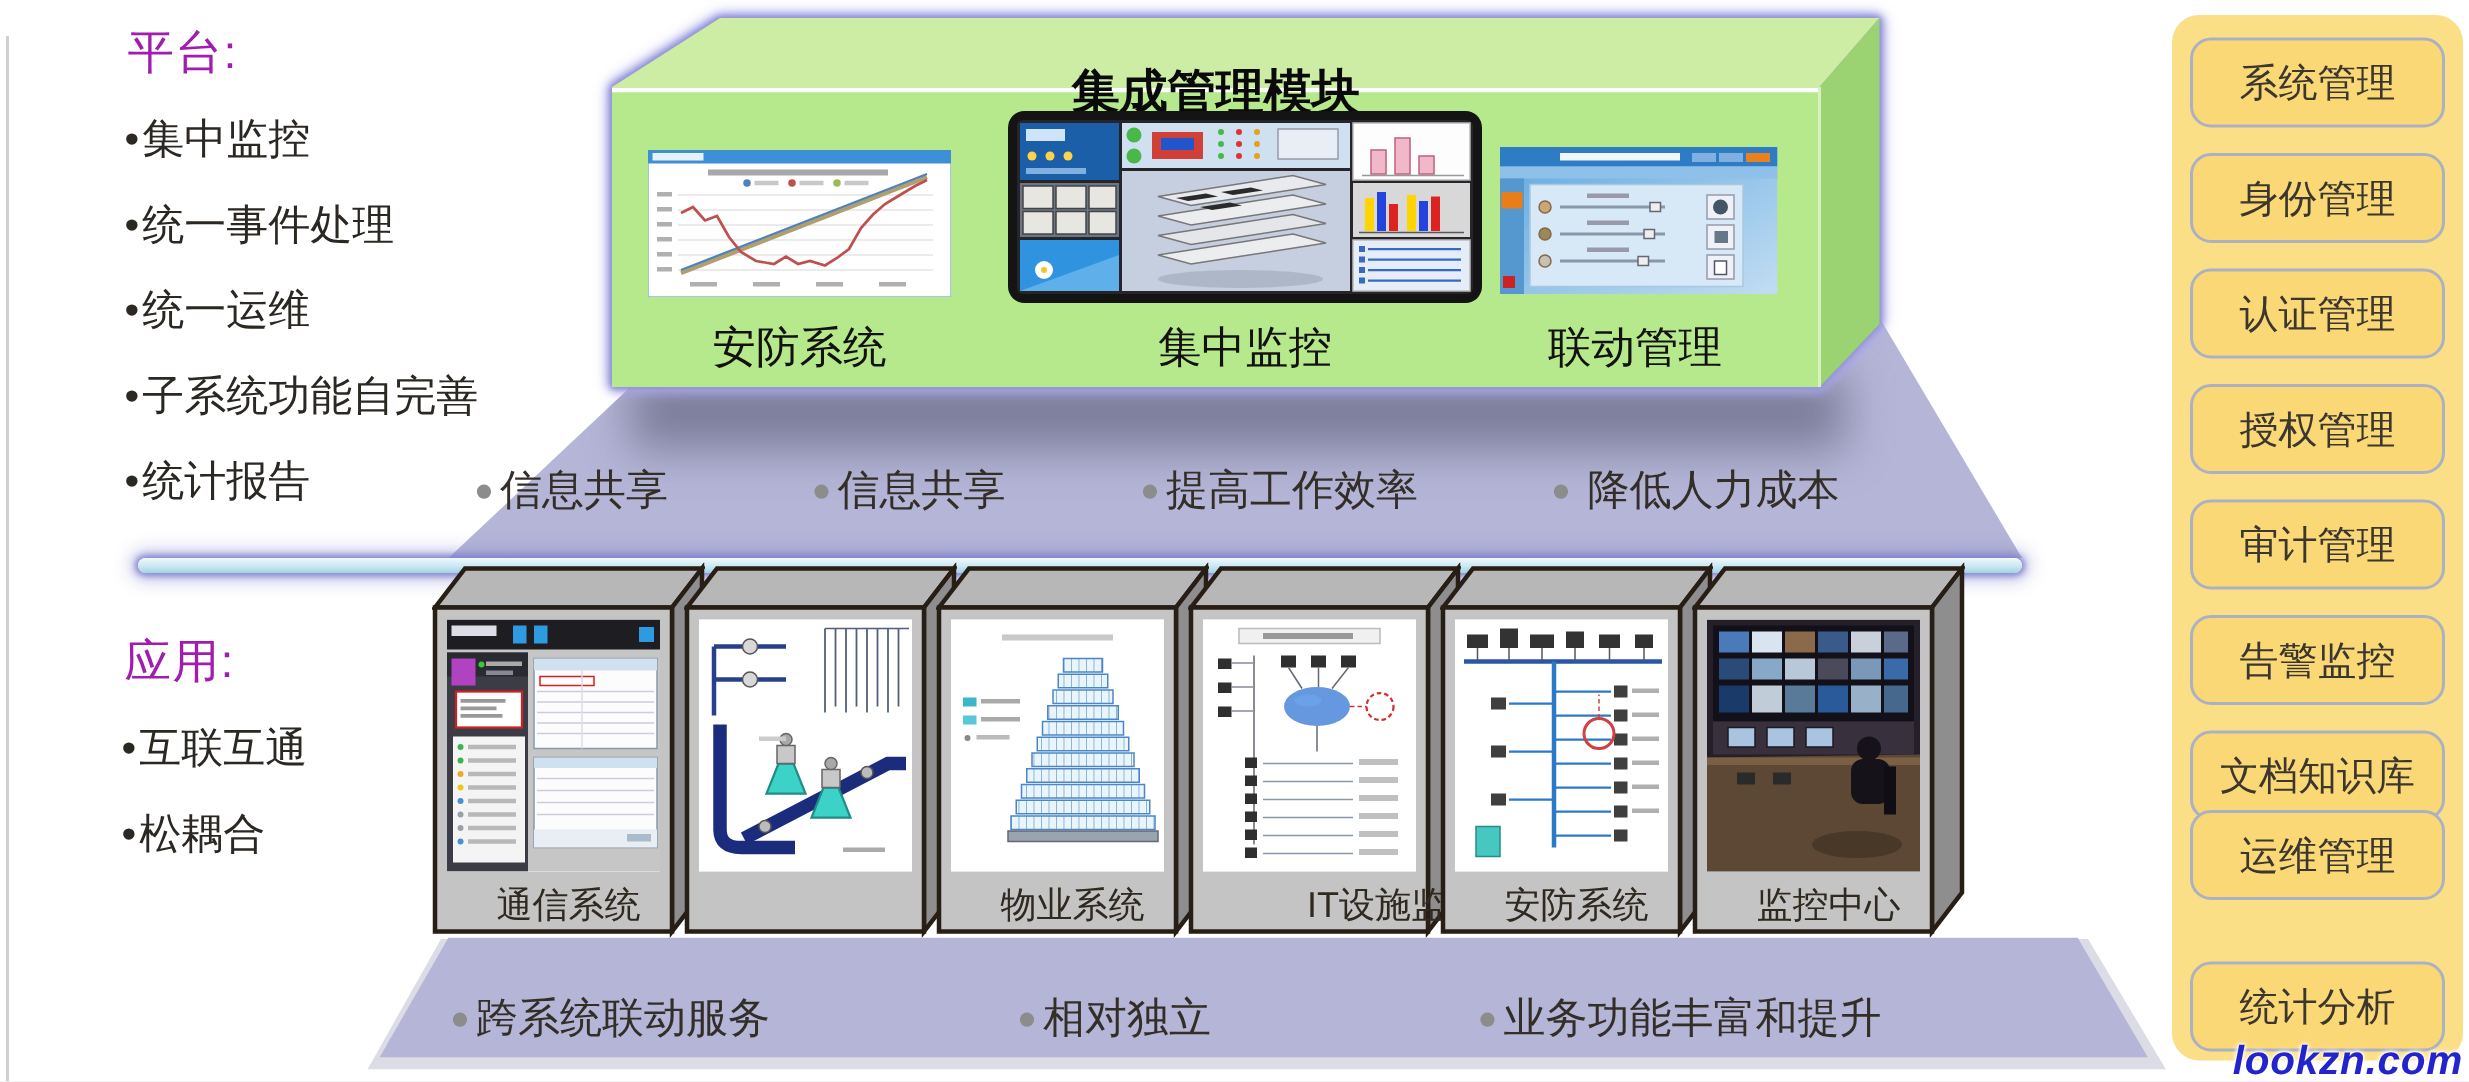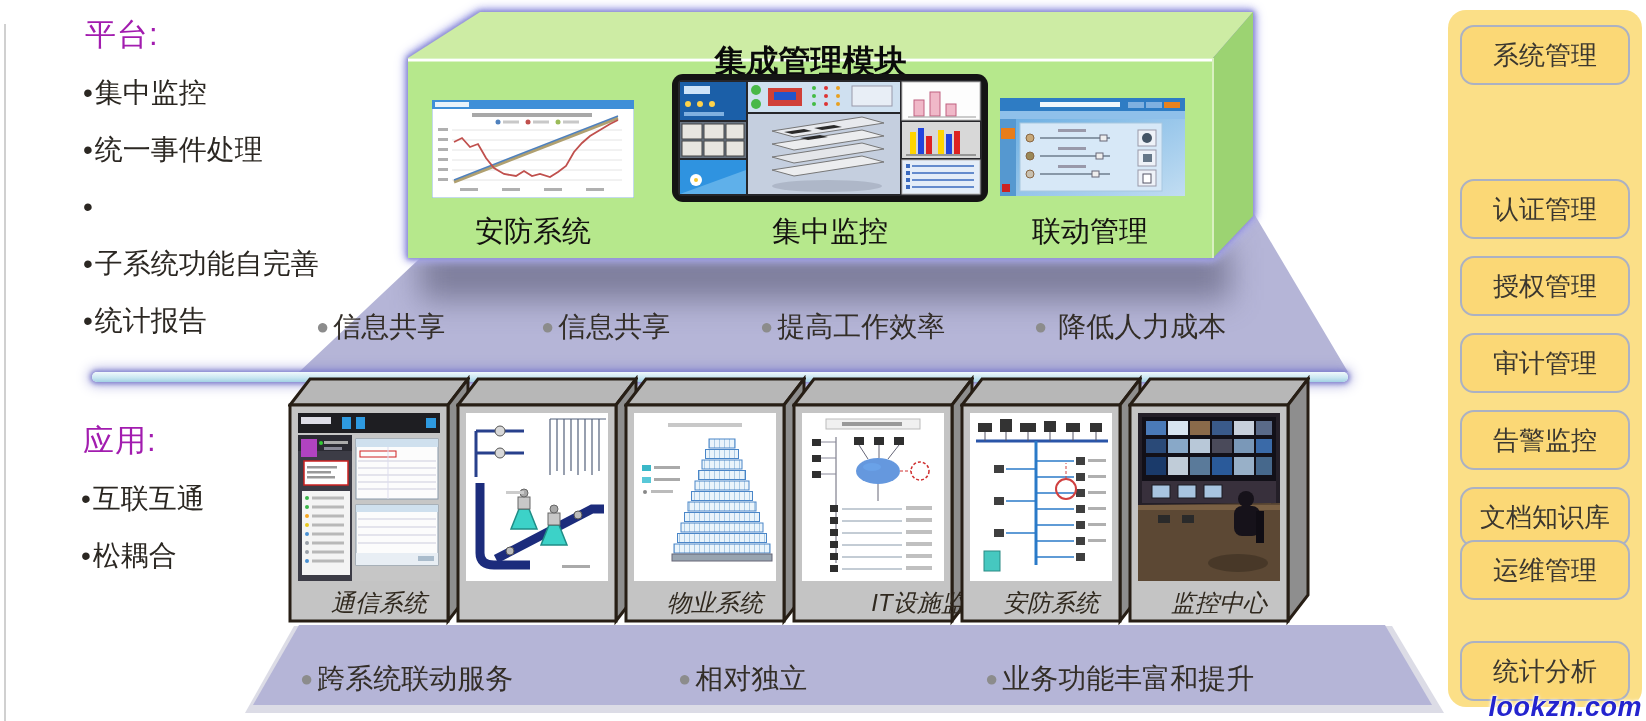--- a/index.html
+++ b/index.html
@@ -36,21 +36,21 @@
 
   
   .module-svg{left:398px;top:2px;
      filter:drop-shadow(0 0 1.5px #9090d4) drop-shadow(0 0 2px #9696da) drop-shadow(0 0 3px #9c9ce0) drop-shadow(0 0 4px #b2b2ec);}
   .module-title{left:408px;top:16px;width:805px;text-align:center;font-size:32px;font-weight:bold;color:#0a0a0a;margin-top:24px;}
   .screen-label{top:212px;text-align:center;font-size:29px;color:#141210;}
 
   
   .box3d{top:375px;width:182px;height:250px;}
   .box-img{top:413px;width:142px;height:168px;background:#fff;}
-  .box-label{top:587px;width:180px;text-align:center;font-size:24px;color:#30291f;white-space:nowrap;font-style:italic;}
+  .box-label{top:587px;width:180px;text-align:center;font-size:24px;color:#30291f;white-space:nowrap;}
 
   
   .menu-panel{left:1448px;top:10px;width:194px;height:697px;background:#fbdf87;border-radius:18px;}
   .menu-btn{position:absolute;left:12px;width:166px;height:56px;background:#fbd876;
             border:2px solid #abb1c3;border-radius:14px;font-size:26px;color:#3b372f;
             display:flex;align-items:center;justify-content:center;white-space:nowrap;cursor:pointer;}
 
   .watermark{left:1398px;top:692px;width:244px;text-align:right;font-size:27px;font-weight:bold;
              font-style:italic;color:#2424ce;letter-spacing:.5px;
              text-shadow:0 0 2px #fff,0 0 3px #fff,0 0 4px #fff;}
@@ -568,20 +568,21 @@
     <div class="row">
         <span class="bullet">•</span>
         <span>集中监控</span>
       </div>
     <div class="row">
         <span class="bullet">•</span>
         <span>统一事件处理</span>
       </div>
     <div class="row">
         <span class="bullet">•</span>
+        <span>统一运维</span>
       </div>
     <div class="row">
         <span class="bullet">•</span>
         <span>子系统功能自完善</span>
       </div>
     <div class="row">
         <span class="bullet">•</span>
         <span>统计报告</span>
       </div>
   </div>
@@ -623,20 +624,21 @@
     <span class="dot">●</span>
     <span>相对独立</span>
     </div>
   <div class="abs benefit" style="left:985px;top:660px">
     <span class="dot">●</span>
     <span>业务功能丰富和提升</span>
     </div>
 
   <div class="abs menu-panel">
     <div class="menu-btn" style="top:15px">系统管理</div>
+    <div class="menu-btn" style="top:92px">身份管理</div>
     <div class="menu-btn" style="top:169px">认证管理</div>
     <div class="menu-btn" style="top:246px">授权管理</div>
     <div class="menu-btn" style="top:400px">告警监控</div>
     <div class="menu-btn" style="top:323px">审计管理</div>
     <div class="menu-btn" style="top:477px">文档知识库</div>
     <div class="menu-btn" style="top:530px">运维管理</div>
     <div class="menu-btn" style="top:631px">统计分析</div>
   </div>
 
   <div class="abs watermark">lookzn.com</div>

